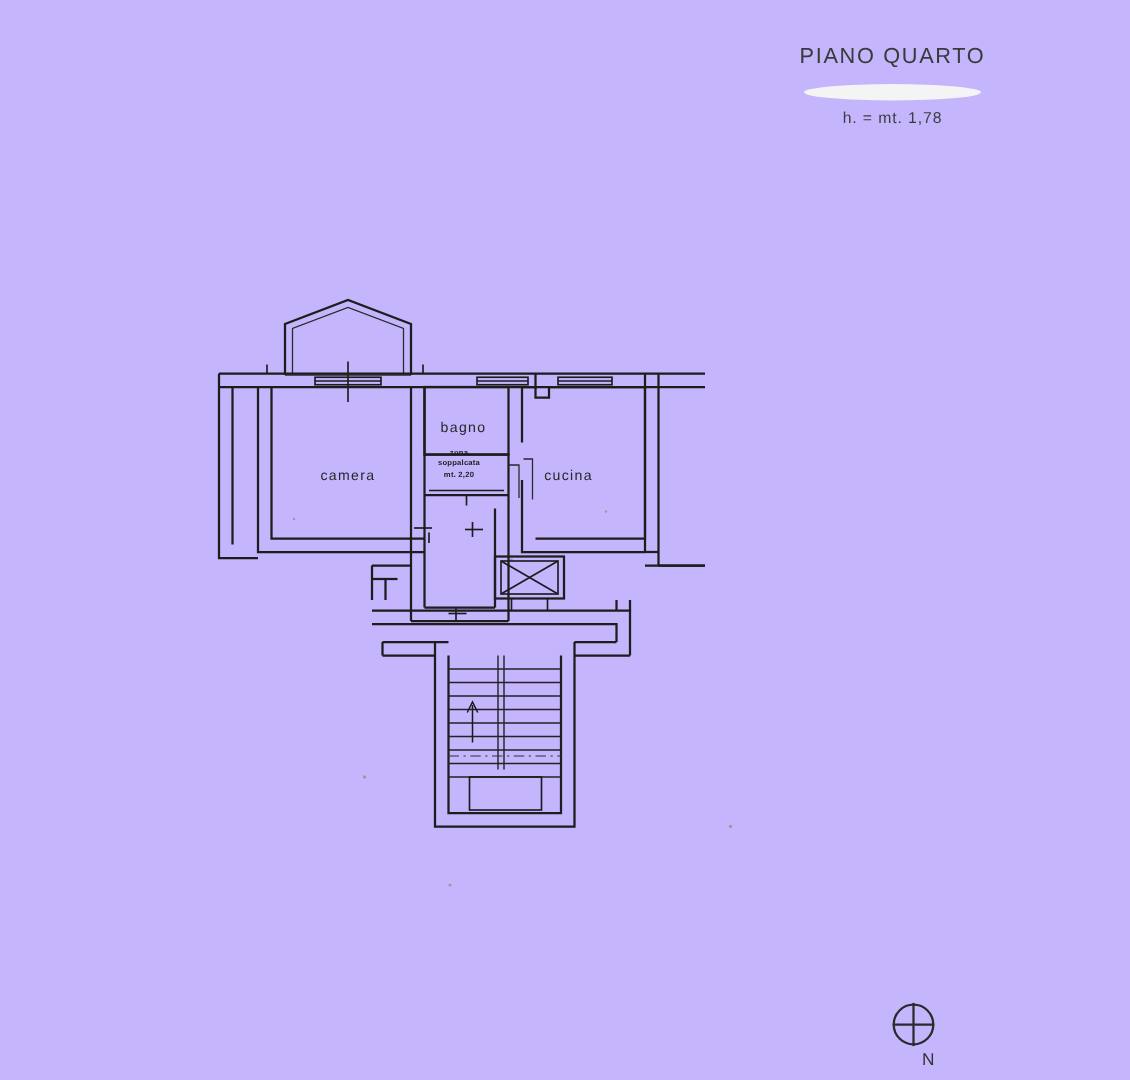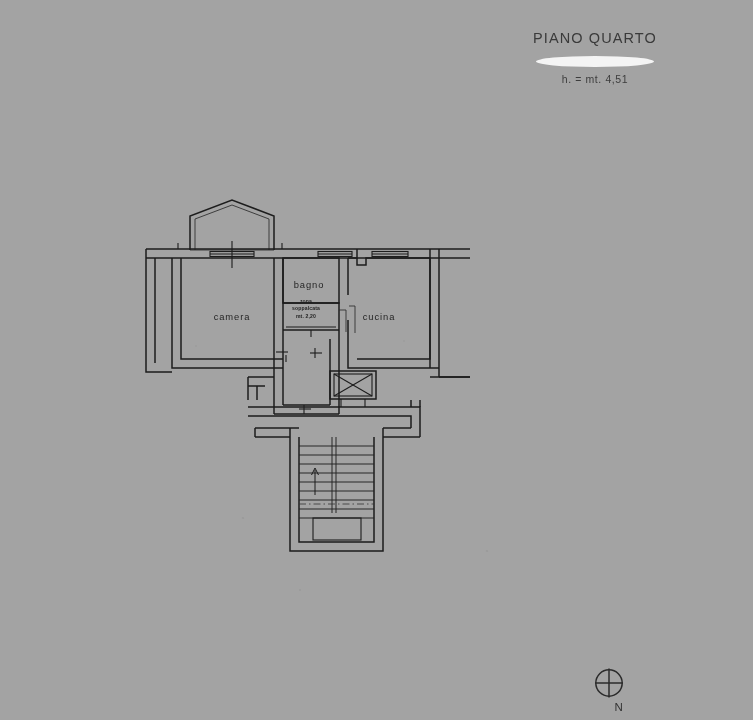--- a/index.html
+++ b/index.html
@@ -12,21 +12,21 @@
     width: 753px;
     height: 720px;
     position: relative;
     overflow: hidden;
     font-family: "Liberation Sans", sans-serif;
     color: #2b2b2b;
   }
   #sheet {
     position: absolute;
     inset: 0;
-    background: #a3a3a3;
+    background: #c4b5fd;
   }
   .title-block {
     position: absolute;
     left: 470px;
     top: 30px;
     width: 250px;
     text-align: center;
   }
   .sheet-title {
     font-size: 14.5px;
@@ -90,21 +90,21 @@
   .speck { fill: #9a9a9a; }
 </style>
 </head>
 <body>
 
 <div id="sheet">
 
   <div class="title-block">
     <div class="sheet-title">PIANO QUARTO</div>
     <div class="smudge"></div>
-    <div class="sheet-subtitle">h. = mt. 4,51</div>
+    <div class="sheet-subtitle">h. = mt. 1,78</div>
   </div>
 
   <svg class="plan-svg" width="753" height="720" viewBox="0 0 753 720">
 
     <g>
       <circle class="speck" cx="243" cy="518" r="1.1"></circle>
       <circle class="speck" cx="300" cy="590" r="1.0"></circle>
       <circle class="speck" cx="487" cy="551" r="1.1"></circle>
       <circle class="speck" cx="196" cy="346" r="0.8"></circle>
       <circle class="speck" cx="404" cy="341" r="0.8"></circle>

